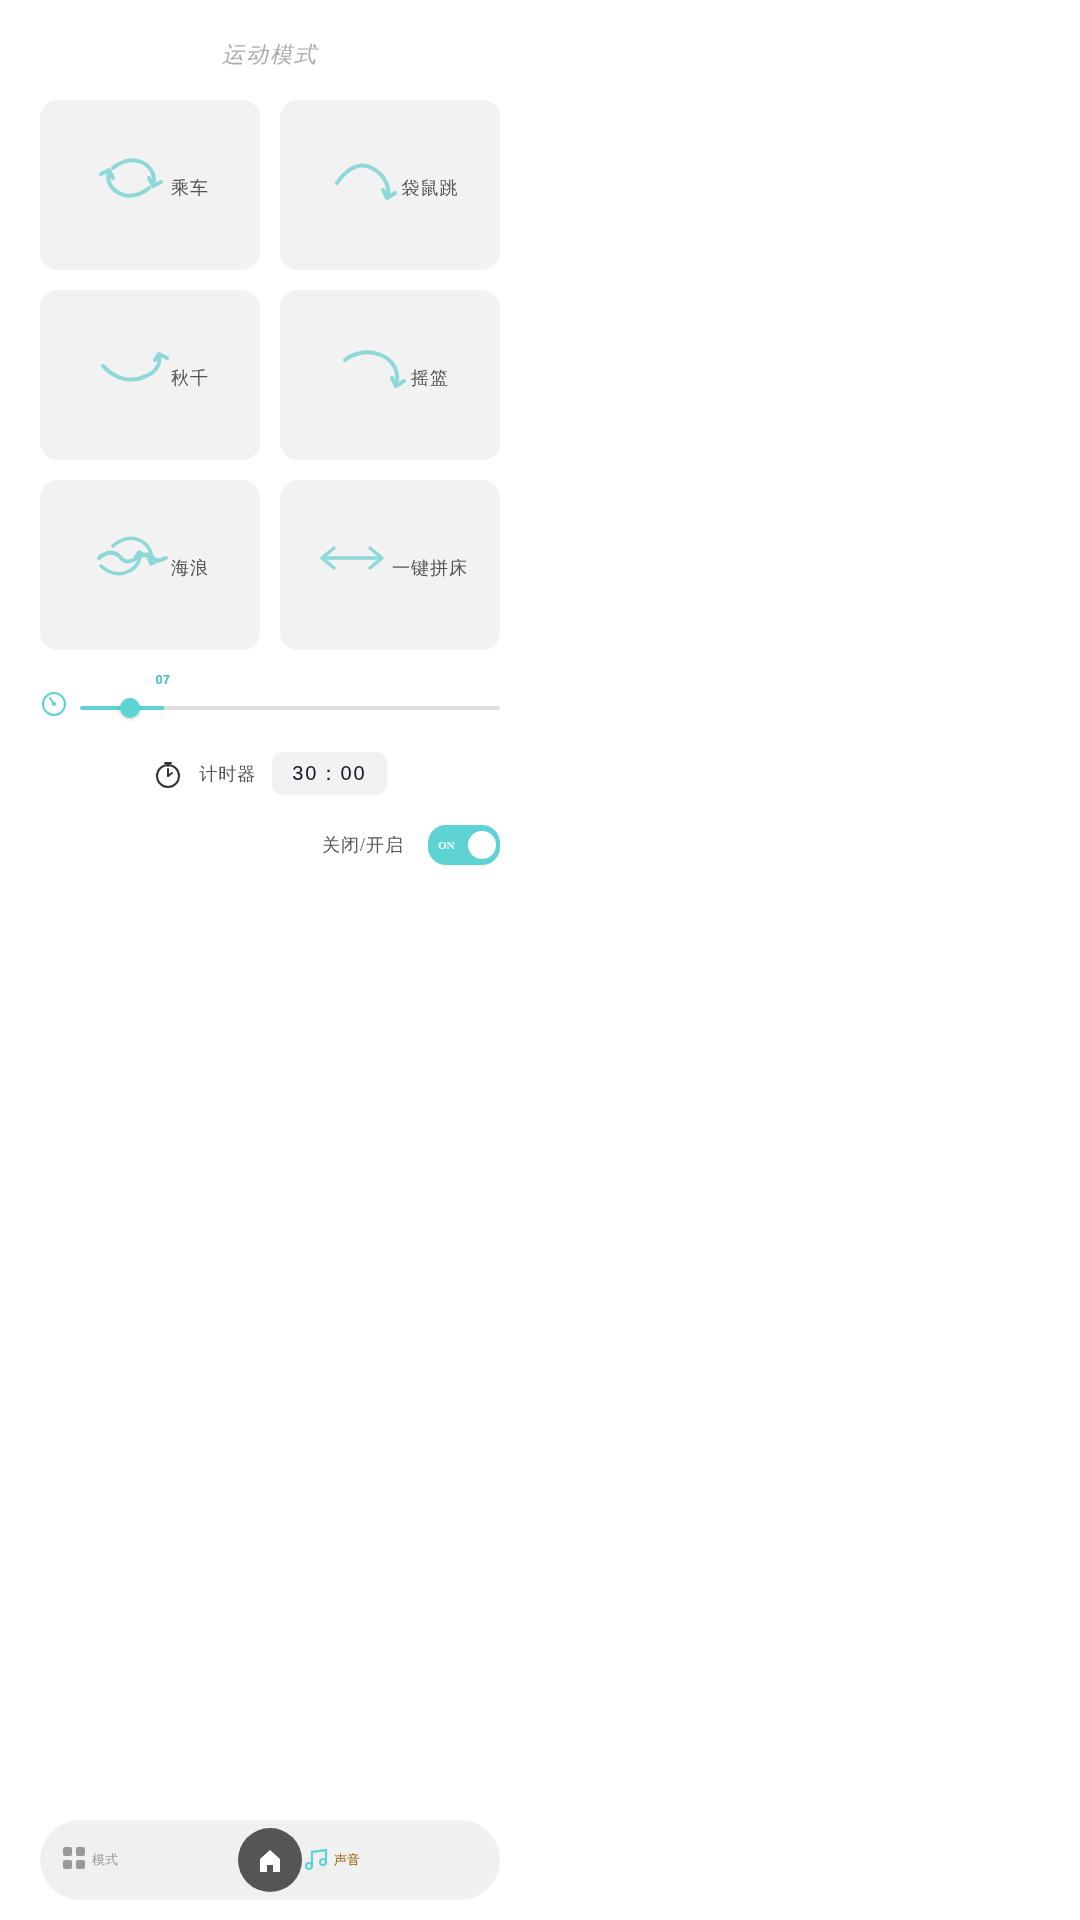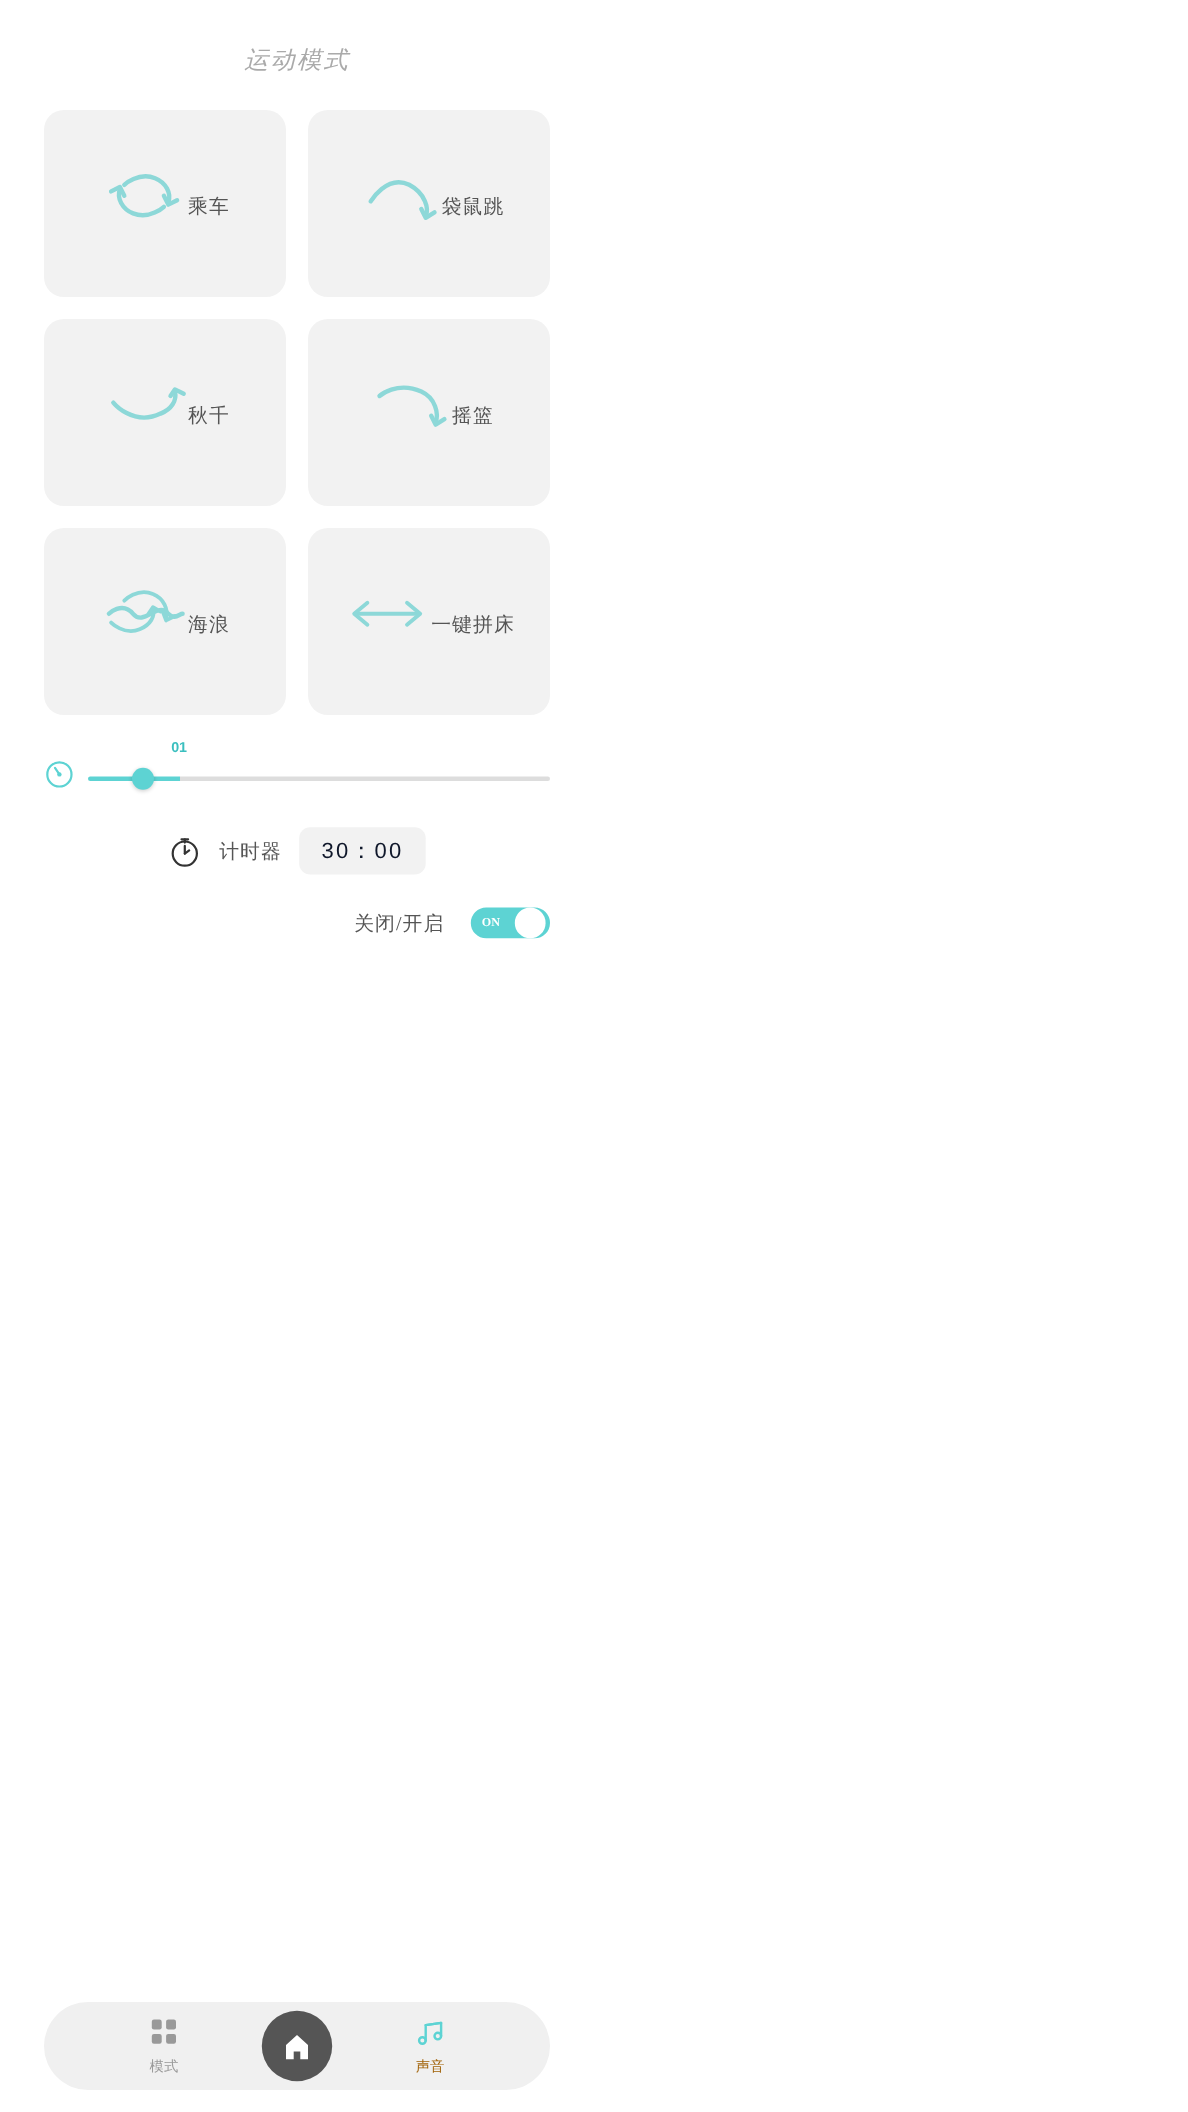--- a/index.html
+++ b/index.html
@@ -164,21 +164,21 @@
     }
 
     .toggle-label {
       font-size: 18px;
       color: #555;
       letter-spacing: 1px;
     }
 
     .toggle-switch {
       width: 72px;
-      height: 28px;
+      height: 40px;
       background: #5dd3d3;
       border-radius: 18px;
       display: flex;
       align-items: center;
       padding: 4px;
       cursor: pointer;
       justify-content: flex-end;
       position: relative;
     }
 
@@ -209,21 +209,20 @@
       border-radius: 40px;
       display: flex;
       align-items: center;
       justify-content: space-around;
       padding: 10px 20px;
       height: 80px;
     }
 
     .nav-item {
       display: flex;
-      flex-direction: column;
       align-items: center;
       gap: 4px;
       cursor: pointer;
       flex: 1;
     }
 
     .nav-label {
       font-size: 13px;
       color: #999;
     }
@@ -321,21 +320,21 @@
 <div class="slider-section">
   <div class="slider-container">
     <div class="slider-icon">
       <svg viewBox="0 0 28 28" fill="none" xmlns="http://www.w3.org/2000/svg">
         <circle cx="14" cy="14" r="11" stroke="#5dd3d3" stroke-width="2" fill="none"></circle>
         <path d="M14 14 L10 8" stroke="#5dd3d3" stroke-width="2" stroke-linecap="round"></path>
         <circle cx="14" cy="14" r="2" fill="#5dd3d3"></circle>
       </svg>
     </div>
     <div class="slider-wrapper">
-      <span class="slider-value-label" style="left: 18%;">01</span>
+      <span class="slider-value-label" style="left: 18%;">07</span>
       <input type="range" min="0" max="10" value="1" style="margin-top: 12px;">
     </div>
   </div>
 </div>
 
 <div class="timer-section">
   <div class="timer-icon">
     <svg viewBox="0 0 30 30" fill="none" xmlns="http://www.w3.org/2000/svg">
       <circle cx="15" cy="17" r="11" stroke="#333" stroke-width="2" fill="none"></circle>
       <path d="M15 17 L15 10" stroke="#333" stroke-width="2" stroke-linecap="round"></path>

